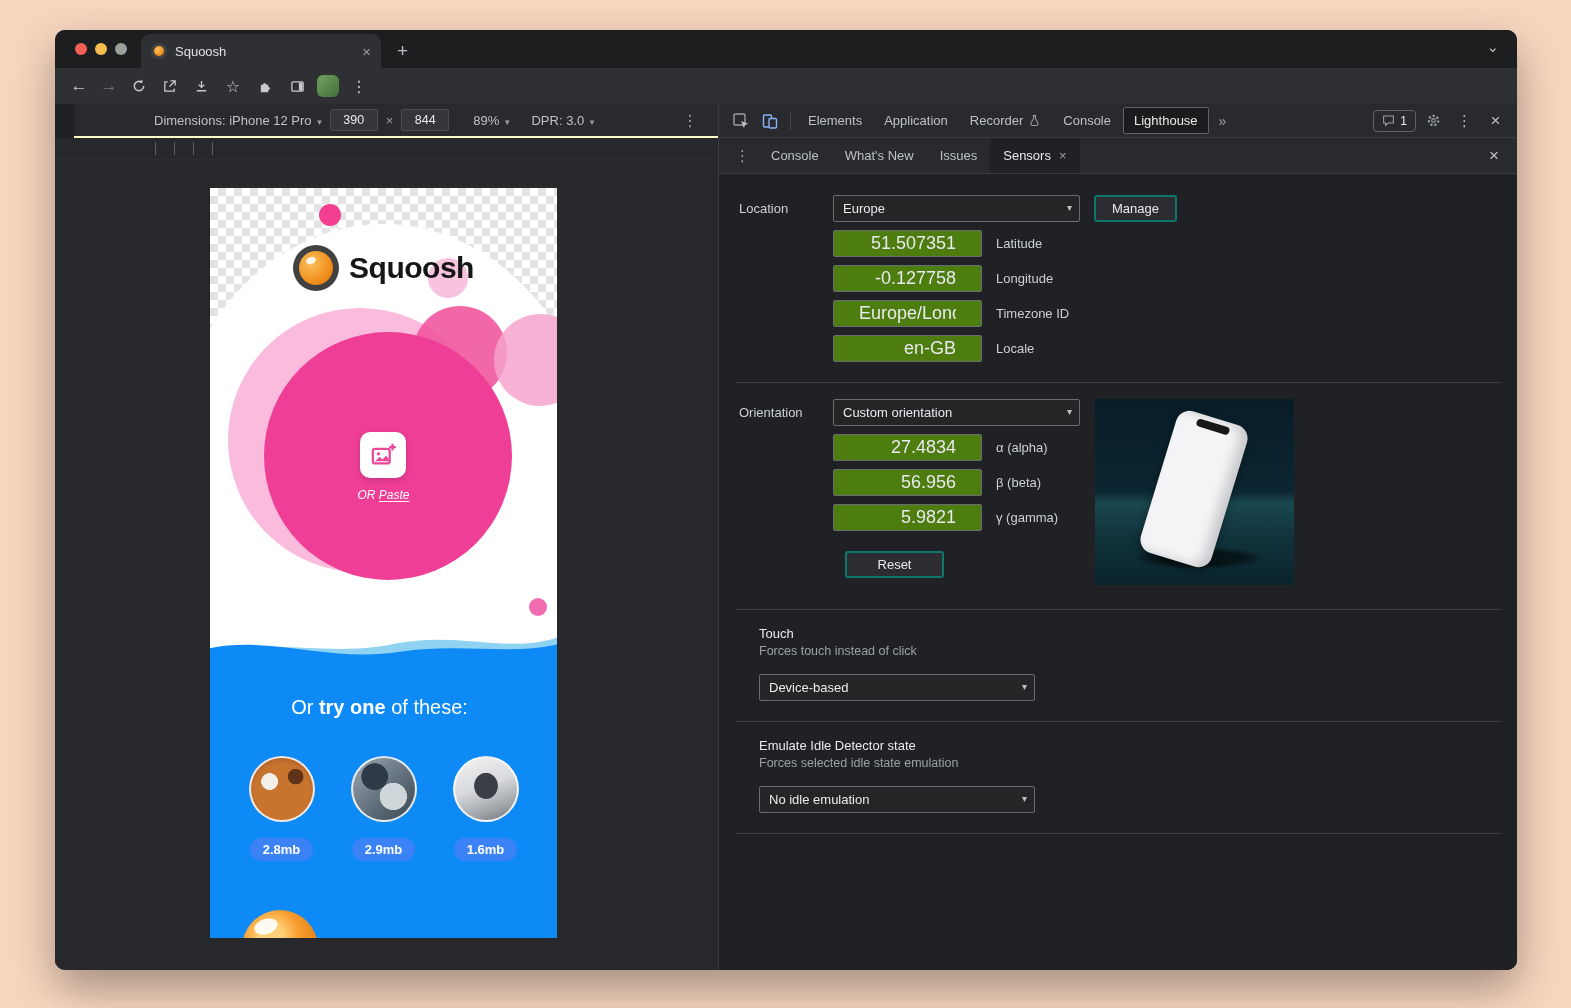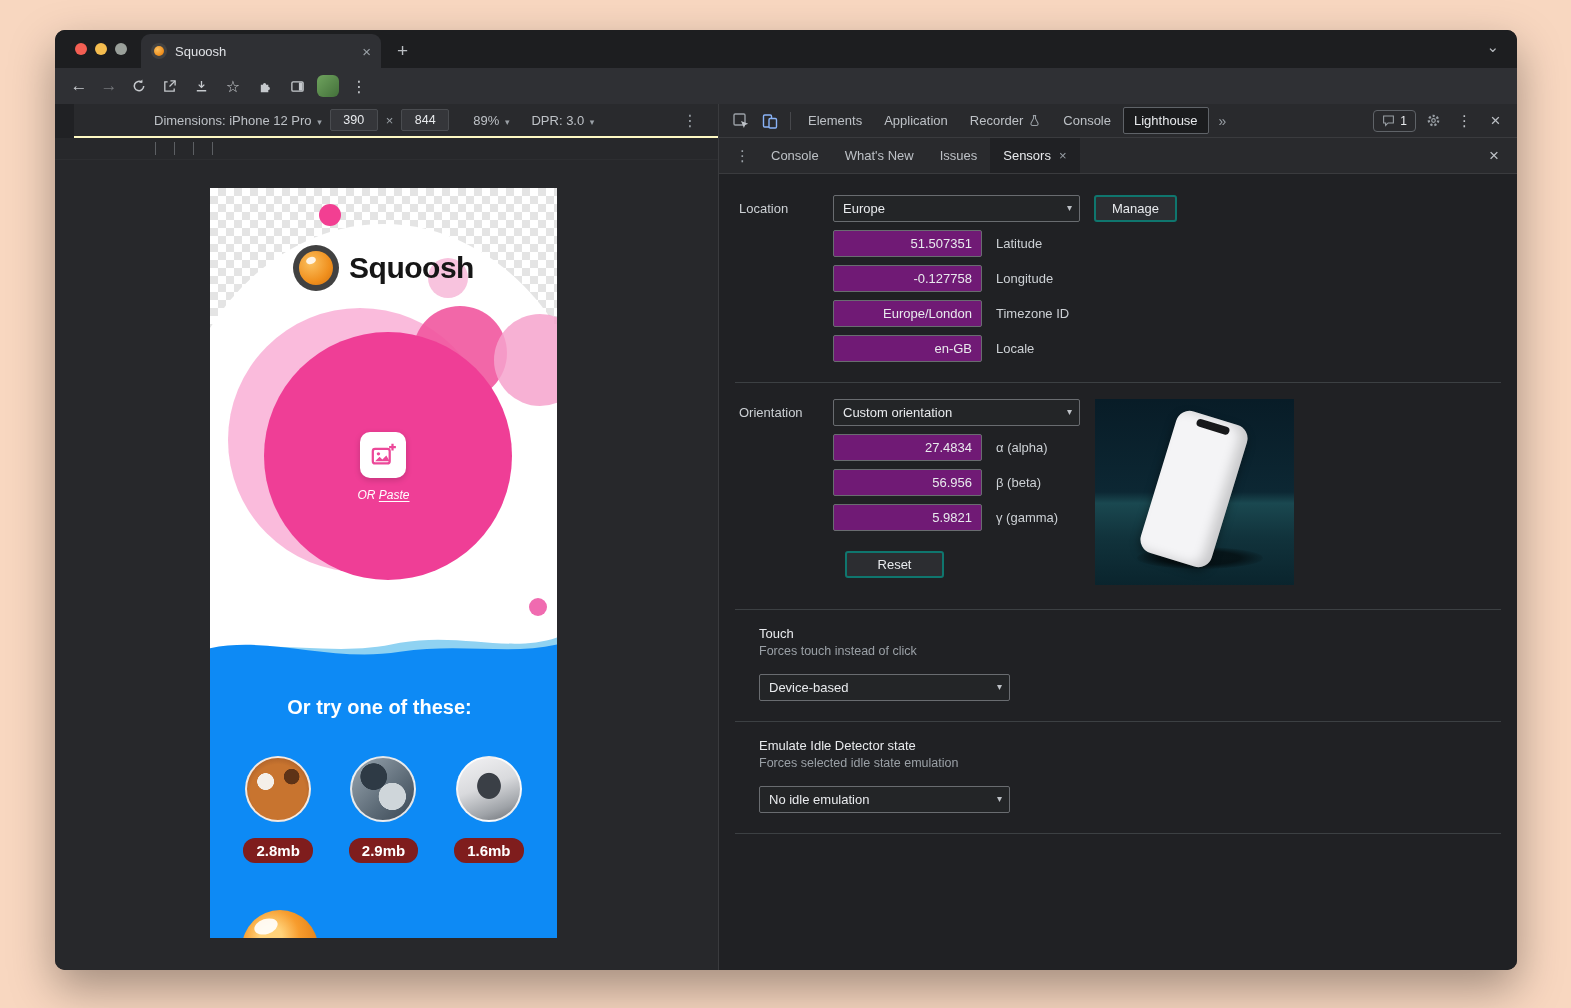--- a/index.html
+++ b/index.html
@@ -76,36 +76,36 @@
   .select-img { position:absolute; left:150px; top:244px; width:46px; height:46px; background:#fff;
                 border-radius:10px; z-index:3; display:flex; align-items:center; justify-content:center;
                 box-shadow:0 2px 6px rgba(0,0,0,.18); }
   .or-paste { position:absolute; left:0; right:0; top:300px; text-align:center; color:#fff;
               font-style:italic; font-size:12px; z-index:3; }
   .or-paste u { text-underline-offset:2px; }
 
   .vp-blue { position:absolute; left:0; right:0; bottom:0; height:306px; }
   .wave { position:absolute; left:0; top:0; width:100%; height:36px; display:block; }
   .blue-body { position:absolute; left:0; right:0; top:34px; bottom:0; background:#0d8af5; }
-  .try-line { position:absolute; left:0; right:8px; top:64px; text-align:center; color:#fff; font-size:20px; z-index:2;font-weight:bold;}
+  .try-line { position:absolute; left:0; right:8px; top:64px; text-align:center; color:#fff; font-size:20px; z-index:2;}
   .samples { position:absolute; left:0; right:0; top:124px; display:flex; justify-content:center; gap:36px; z-index:2;}
   .sample { display:flex; flex-direction:column; align-items:center; }
   .sample-photo { width:66px; height:66px; border-radius:50%; border:2px solid rgba(255,255,255,.85); }
   .photo-panda { background:
       radial-gradient(circle at 30% 38%, #f4efe9 0 14%, rgba(0,0,0,0) 15%),
       radial-gradient(circle at 72% 30%, #5e3317 0 12%, rgba(0,0,0,0) 13%),
       radial-gradient(circle at 50% 55%, #c8742f 0 60%, #8a4a22 100%); }
   .photo-dog { background:
       radial-gradient(circle at 35% 30%, #2e3a45 0 22%, rgba(0,0,0,0) 23%),
       radial-gradient(circle at 65% 62%, #cfd6da 0 24%, rgba(0,0,0,0) 25%),
       linear-gradient(135deg, #9aa7b1 0%, #5d6b77 60%, #394754 100%); }
   .photo-phone { background:
       radial-gradient(ellipse at 50% 45%, #3a3f46 0 26%, rgba(0,0,0,0) 28%),
       linear-gradient(160deg, #f2f2f4 0%, #d9dadd 45%, #9fa3a8 78%, #6b6f75 100%); }
-  .size-badge { margin-top:16px; background:#7f1d1d; color:#fff; font-size:15px; font-weight:bold;
+  .size-badge { margin-top:16px; background:#3b82f6; color:#fff; font-size:13px; font-weight:bold;
                 padding:4px 13px; border-radius:12px; }
   .mascot { position:absolute; left:32px; bottom:-48px; width:76px; height:76px; border-radius:50%;
             background:radial-gradient(circle at 38% 35%, #ffd27a 0 16%, #f79c2d 42%, #e07b12 78%, #c4640c 100%); z-index:2;}
   .mascot::before { content:""; position:absolute; left:12px; top:9px; width:24px; height:15px; border-radius:50%;
             background:rgba(255,255,255,.9); transform:rotate(-18deg); }
 
   
   .devtools { flex:1; display:flex; flex-direction:column; background:#202124; min-width:0;}
   .dt-toolbar { height:34px; background:#292a2d; border-bottom:1px solid #3a3b3e; display:flex;
                 align-items:center; padding:0 8px; gap:2px; color:#bdc1c6; font-size:13px; flex:0 0 auto;}
@@ -127,23 +127,23 @@
   .drawer-close { margin-left:auto; display:flex; align-items:center; padding:0 10px; }
 
   .dt-body { flex:1; padding:21px 0 0 20px; position:relative; color:#bdc1c6; font-size:13px; overflow:hidden;}
   .sgroup { display:flex; position:relative; }
   .glabel { width:94px; padding-top:6px; color:#ccd0d4; flex:0 0 auto;}
   .gfields { display:flex; flex-direction:column; gap:8px; }
   .frow { display:flex; align-items:center; gap:14px; }
   .sel { position:relative; height:27px; background:#232527; border:1px solid #696c70; border-radius:2px;
          display:flex; align-items:center; padding:0 24px 0 9px; color:#e8eaed; }
   .sel .sel-arrow { position:absolute; right:7px; top:6px; font-size:10px; color:#bdc1c6; }
-  .w247 { width:247px; } .w251 { width:251px; }
-  .tbox { width:149px; height:27px; background:#701a75; border:1px solid #696c70; border-radius:2px;
-          color:#e8eaed; font-size:13px; text-align:right; padding:0 9px; }
+  .w247 { width:247px; } .w251 { width:276px; }
+  .tbox { width:149px; height:27px; background:#4d7c0f; border:1px solid #696c70; border-radius:2px;
+          color:#e8eaed; font-size:18px; text-align:right; padding:0 25px; }
   .flabel { color:#ccd0d4; }
   .btn { height:27px; background:#2c2d31; border:2px solid #0f766e; border-radius:3px; color:#e8eaed;
          font-size:13px; padding:0 16px; }
   .btn.reset { margin-left:12px; width:99px; margin-top:12px;}
   .divider { height:1px; background:#3c4043; margin:20px 16px 16px -4px; }
 
   .phone-preview { position:absolute; left:356px; top:0; width:199px; height:186px; overflow:hidden;
       background:linear-gradient(180deg,#081c27 0%,#0c2733 50%,#1a4850 56%,#11333c 74%,#0a242d 100%); }
   .pp-shadow { position:absolute; left:42px; top:148px; width:126px; height:22px; border-radius:50%;
       background:radial-gradient(ellipse, rgba(0,0,0,.55) 0 45%, rgba(0,0,0,0) 75%); }

